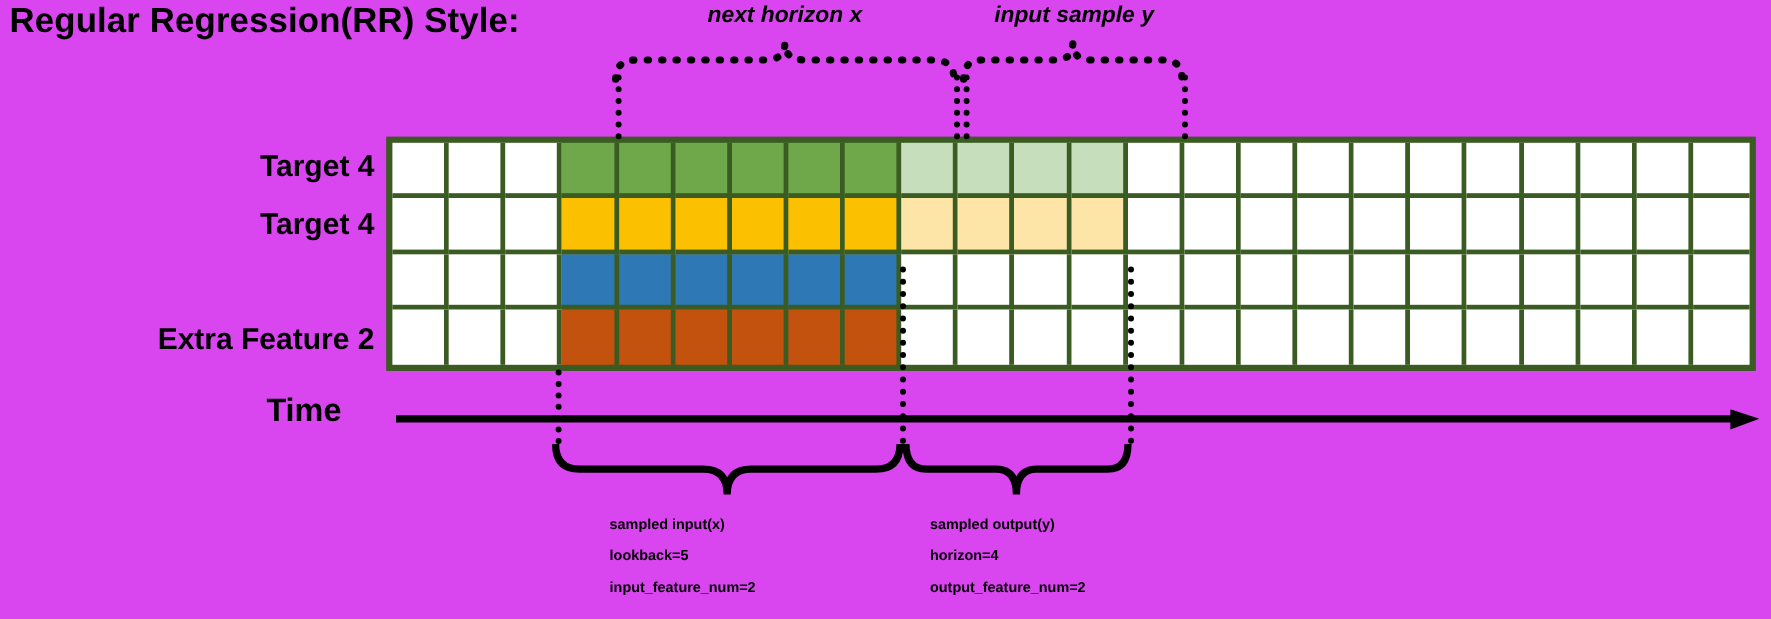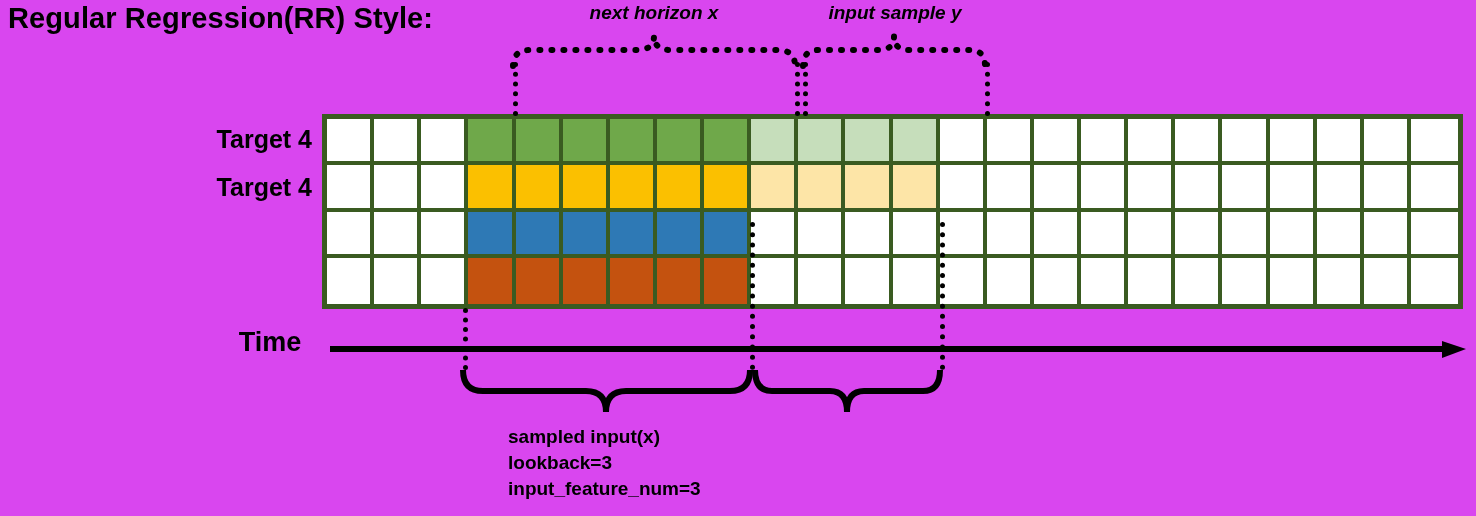--- a/index.html
+++ b/index.html
@@ -80,21 +80,21 @@
   }
   #grid .cell.lastcol { border-right: none; }
   #grid .cell.lastrow { border-bottom: none; }
 
   
   #time-label {
     position: absolute;
     left: 222px;
     top: 327px;
     width: 96px;
-    text-align: center;
+    text-align: left;
     font-size: 27px;
     font-weight: 700;
     color: #000000;
   }
   #time-axis {
     position: absolute;
     left: 330px;
     top: 341px;
     width: 1136px;
     height: 20px;
@@ -114,40 +114,41 @@
     left: 0;
     top: 0;
     width: 1476px;
     height: 516px;
     pointer-events: none;
   }
 
   
   .caption {
     position: absolute;
-    font-size: 19px;
+    font-size: 12px;
     font-weight: 600;
     color: #000000;
     line-height: 26px;
     white-space: nowrap;
   }
   .caption div { white-space: nowrap; }
 </style>
 </head>
 <body>
 
 <div id="stage">
 
   <div id="title">Regular Regression(RR) Style:</div>
 
   <div class="top-annot" style="left:654px;">next horizon x</div>
   <div class="top-annot" style="left:895px;">input sample y</div>
 
   <div class="row-label" style="top:115px;">Target 4</div>
   <div class="row-label" style="top:163px;">Target 4</div>
+  <div class="row-label" style="top:259px;">Extra Feature 2</div>
 
   <div id="grid">
       <div class="cell" style="background: rgb(255, 255, 255);"></div>
       <div class="cell" style="background: rgb(255, 255, 255);"></div>
       <div class="cell" style="background: rgb(255, 255, 255);"></div>
       <div class="cell" style="background: rgb(111, 168, 74);"></div>
       <div class="cell" style="background: rgb(111, 168, 74);"></div>
       <div class="cell" style="background: rgb(111, 168, 74);"></div>
       <div class="cell" style="background: rgb(111, 168, 74);"></div>
       <div class="cell" style="background: rgb(111, 168, 74);"></div>
@@ -265,17 +266,22 @@
 
   <svg class="overlay" viewBox="0 0 1476 516">
 
     <path d="M 463 370 Q 463 391 483 391 L 586 391 Q 606 391 606 412 Q 606 391 626 391 L 730 391 Q 750 391 750 370" fill="none" stroke="#000000" stroke-width="6" stroke-linecap="butt"></path>
 
     <path d="M 755 370 Q 755 391 772 391 L 830 391 Q 847 391 847 412 Q 847 391 864 391 L 923 391 Q 940 391 940 370" fill="none" stroke="#000000" stroke-width="6" stroke-linecap="butt"></path>
   </svg>
 
   <div class="caption" style="left:508px; top:424px;">
     <div>sampled input(x)</div>
-    <div>lookback=3</div>
-    <div>input_feature_num=3</div>
+    <div>lookback=5</div>
+    <div>input_feature_num=2</div>
   </div>
+  <div class="caption" style="left:775px; top:424px;">
+    <div>sampled output(y)</div>
+    <div>horizon=4</div>
+    <div>output_feature_num=2</div>
+  </div>
 
 </div>
 
 </body></html>

